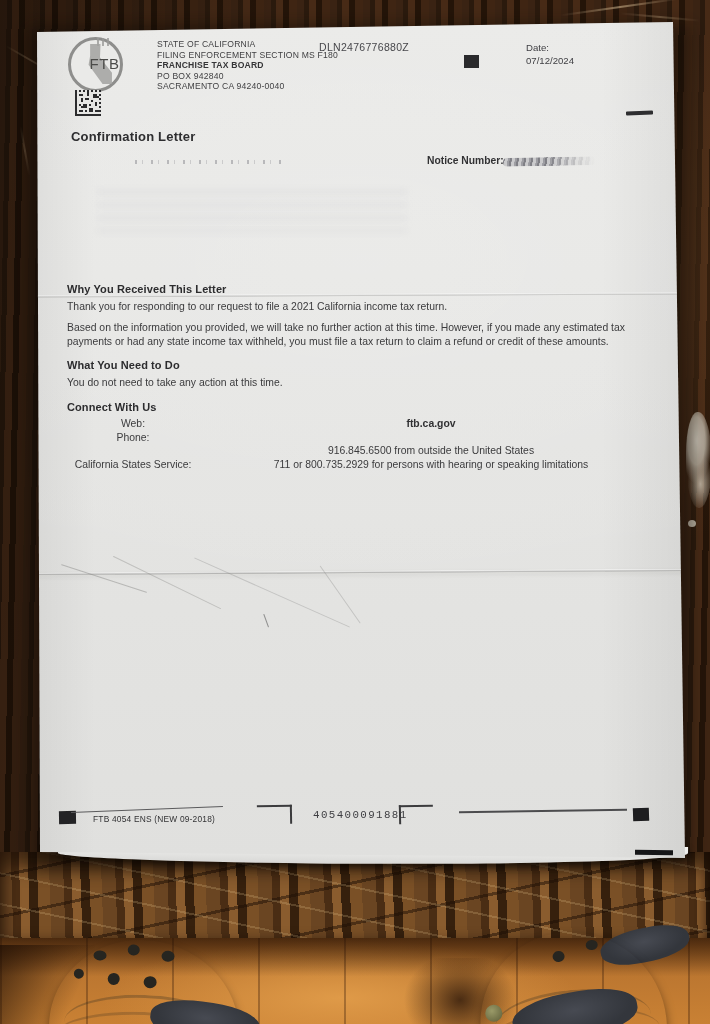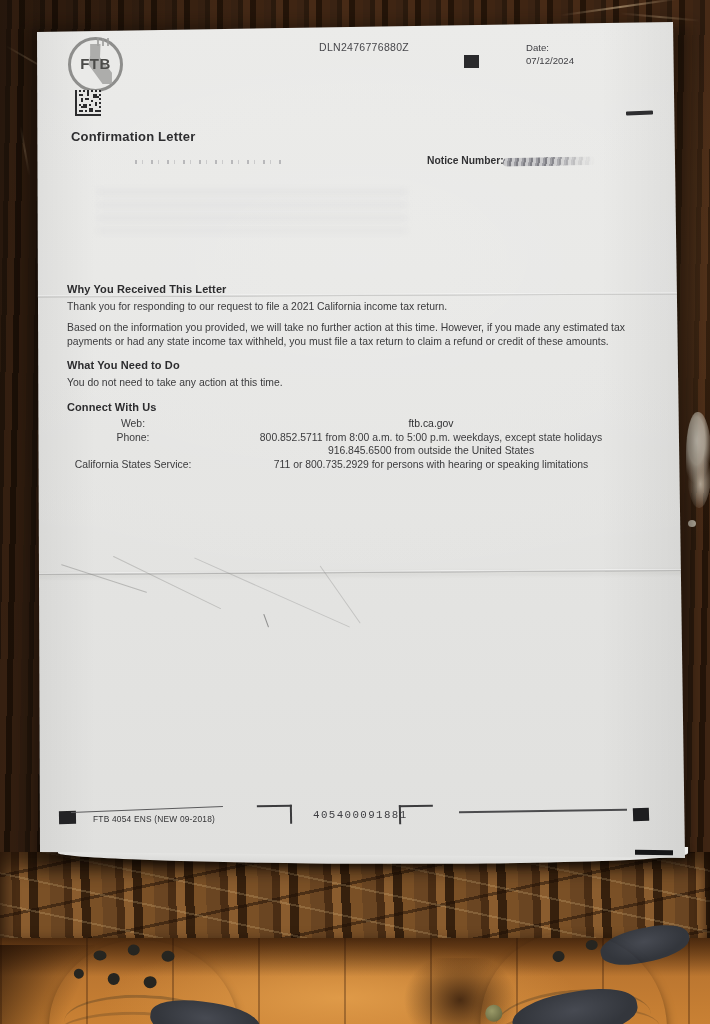--- a/index.html
+++ b/index.html
@@ -84,22 +84,22 @@
   .paper-shadow{position:absolute;left:30px;top:26px;width:660px;height:842px;
     background:rgba(10,5,2,0.5);filter:blur(9px);transform:rotate(-0.2deg);}
 
   
   .logo{position:absolute;left:31px;top:15px;width:49px;height:49px;border:3px solid #8e8e8c;
     border-radius:50%;background:#eaeae8;}
   .logo .ca{position:absolute;left:16px;top:4px;width:26px;height:40px;background:#a2a2a0;opacity:.85;
     clip-path:polygon(12% 0, 52% 0, 50% 34%, 96% 72%, 96% 100%, 60% 100%, 6% 52%, 12% 30%);}
   .logo .rays{position:absolute;left:26px;top:-2px;width:14px;height:8px;
     background:repeating-linear-gradient(90deg,#9a9a98 0 2px, rgba(0,0,0,0) 2px 5px);opacity:.8;}
-  .logo .txt{position:absolute;left:0;top:15px;width:100%;text-align:center;
-    font-weight:bold;font-size:15px;letter-spacing:.5px;color:#4b4b49;}
+  .logo .txt{position:absolute;left:9px;top:15px;width:100%;text-align:center;
+    font-weight:normal;font-size:15px;letter-spacing:.5px;color:#4b4b49;}
   .agency{position:absolute;left:120px;top:17px;font-size:8.6px;line-height:10.6px;
     letter-spacing:.2px;color:#3f3f41;}
   .agency .bold{font-weight:bold;color:#353537;}
   .dln{position:absolute;left:282px;top:19px;font-size:10.5px;letter-spacing:.3px;color:#47474b;}
   .regmark{position:absolute;left:427px;top:33px;width:15px;height:13px;background:#2a2a2c;}
   .datebox{position:absolute;left:489px;top:19px;font-size:9.6px;line-height:13px;color:#404044;}
   .dmx{position:absolute;left:38px;top:68px;width:26px;height:26px;}
   .dash-mark{position:absolute;left:589px;top:89px;width:27px;height:3.5px;background:#2e2e30;
     transform:rotate(-2deg);border-radius:1px;}
 
@@ -132,21 +132,21 @@
   .w5{left:222px;top:598px;width:14px;transform:rotate(70deg);background:rgba(90,90,90,0.6);}
 
   
   .bodyflow{position:absolute;left:30px;top:253px;width:596px;font-size:10.4px;line-height:13.6px;color:#3b3b3d;}
   .bodyflow h3{margin:11px 0 3px 0;font-size:11px;color:#2c2c2e;letter-spacing:.1px;}
   .bodyflow h3:first-child{margin-top:8px;}
   .bodyflow p{margin:2px 0 8px 0;}
   .contact-row{display:flex;text-align:center;}
   .contact-row .lbl{width:132px;flex:0 0 132px;}
   .contact-row .val{flex:1;}
-  .val-bold{font-weight:normal;color:#313133;}
+  .val-bold{font-weight:bold;color:#313133;}
 
   
   .pfooter{position:absolute;left:0;top:786px;width:648px;height:30px;font-size:8.4px;color:#333335;}
   .fsq1{position:absolute;left:22px;top:3px;width:17px;height:13px;background:#232325;transform:rotate(-1deg);}
   .fline{position:absolute;left:34px;top:1px;width:152px;height:1.4px;background:#5a5a5c;transform:rotate(-2.2deg);}
   .fform{position:absolute;left:56px;top:6px;letter-spacing:.2px;}
   .fbr1{position:absolute;left:220px;top:-3px;width:33px;height:17px;
     border-top:2.5px solid #3b3b3d;border-right:2.5px solid #3b3b3d;transform:rotate(-1deg);}
   .fcode{position:absolute;left:276px;top:1px;font-family:"Liberation Mono","DejaVu Sans Mono",monospace;
     font-size:10.8px;letter-spacing:1.4px;color:#3e3e42;}
@@ -198,20 +198,27 @@
 
   <div class="paper-shadow"></div>
   <div class="page2"></div>
 
   <div class="paper">
 
     <div class="logo">
       <div class="rays"></div>
       <div class="ca"></div>
       <div class="txt">FTB</div>
+    </div>
+    <div class="agency">
+      <div>STATE OF CALIFORNIA</div>
+      <div>FILING ENFORCEMENT SECTION MS F180</div>
+      <div class="bold">FRANCHISE TAX BOARD</div>
+      <div>PO BOX 942840</div>
+      <div>SACRAMENTO CA 94240-0040</div>
     </div>
     <div class="dln">DLN2476776880Z</div>
     <div class="regmark"></div>
     <div class="datebox">
       <div>Date:</div>
       <div>07/12/2024</div>
     </div>
 
     <svg class="dmx" viewBox="0 0 13 13">
       <rect x="0" y="0" width="13" height="13" fill="#e6e6e4"></rect>
@@ -269,21 +276,20 @@
       <p>Based on the information you provided, we will take no further action at this time. However, if you made any estimated tax payments or had any state income tax withheld, you must file a tax return to claim a refund or credit of these amounts.</p>
       <h3>What You Need to Do</h3>
       <p>You do not need to take any action at this time.</p>
       <h3>Connect With Us</h3>
       <div class="contact-row">
         <div class="lbl">Web:</div>
         <div class="val val-bold">ftb.ca.gov</div>
       </div>
       <div class="contact-row">
         <div class="lbl">Phone:</div>
-        <div class="val">800.852.5711 from 8:00 a.m. to 5:00 p.m. weekdays, except state holidays</div>
       </div>
       <div class="contact-row">
         <div class="lbl"></div>
         <div class="val">916.845.6500 from outside the United States</div>
       </div>
       <div class="contact-row">
         <div class="lbl">California States Service:</div>
         <div class="val">711 or 800.735.2929 for persons with hearing or speaking limitations</div>
       </div>
     </div>

